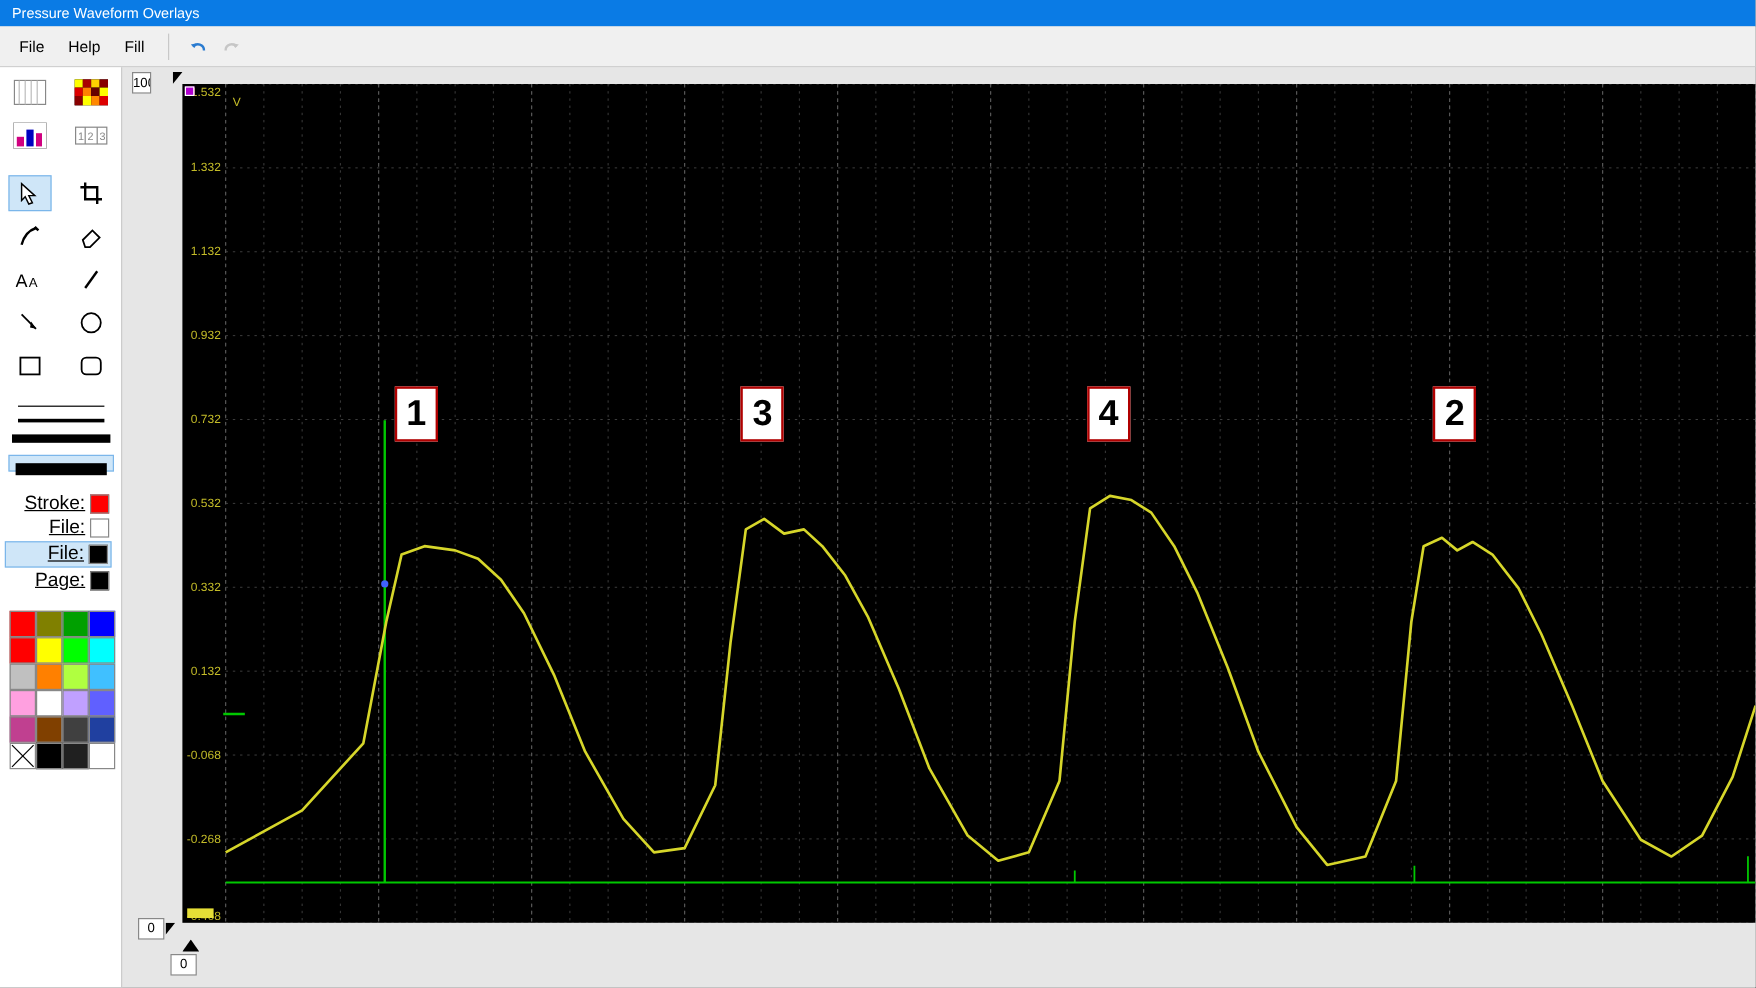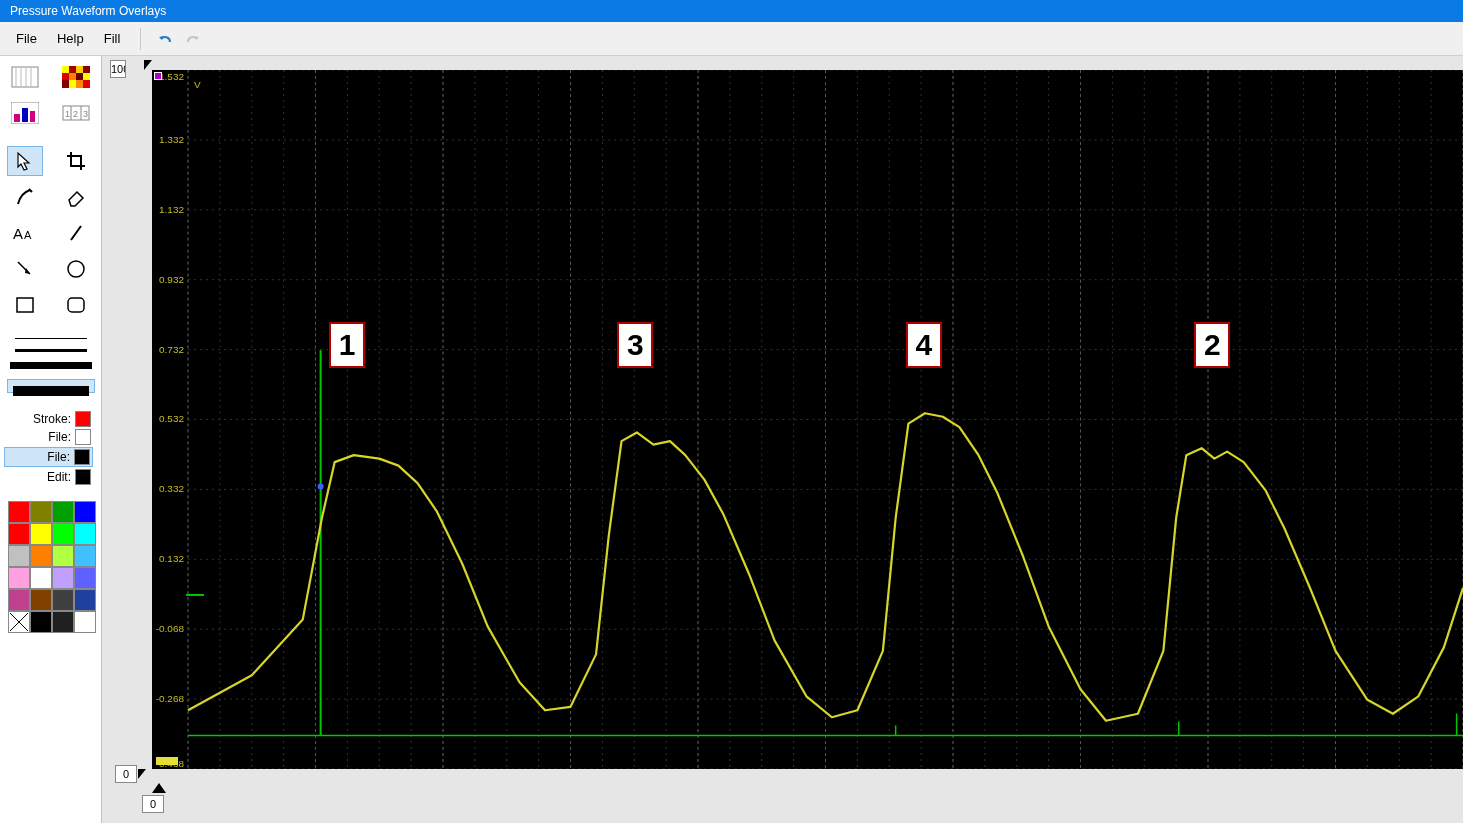--- a/index.html
+++ b/index.html
@@ -24,21 +24,21 @@
 .tool-grid .gap-row { grid-column: 1 / -1; height: 6px; }
 .tool-btn { width: 36px; height: 30px; display: flex; align-items: center; justify-content: center; cursor: pointer; border: 1px solid transparent; }
 .tool-btn.selected { border-color: #7bb6ea; background: #cfe6f8; }
 
 .line-styles { margin-top: 14px; display:flex; flex-direction:column; gap:10px; align-items:center; }
 .line-style { width: 72px; height: 0; border-top: 1px solid #000; }
 .line-style.med { border-top-width: 3px; }
 .line-style.thick { border-top-width: 7px; width: 82px; }
 .line-style.sel-wrap { background:#cfe6f8; padding:6px 2px; border:1px solid #7bb6ea; width:88px; display:flex; justify-content:center; }
 
-.color-rows { margin-top: 12px; font-size: 12px; }
+.color-rows { margin-top: 12px; font-size: 16px; text-decoration: underline; }
 .color-row { display: flex; align-items: center; justify-content: flex-end; gap: 4px; margin: 2px 6px 2px 0; }
 .color-row.sel { background:#cfe6f8; border:1px solid #7bb6ea; padding:1px 2px; margin:1px 4px 1px 0;}
 .color-swatch { width: 16px; height: 16px; border: 1px solid #888; }
 
 .palette { margin-top: 10px; display: grid; grid-template-columns: repeat(4, 1fr); gap: 0; padding: 0 4px; }
 .palette .pcell { width: 22px; height: 22px; border: 1px solid #888; }
 
 
 .canvas-wrap { flex: 1; position: relative; background: #e6e6e6; }
 .top-ruler-input { position: absolute; top: 4px; left: 8px; width: 16px; height: 18px; font-size: 11px; text-align: center; border:1px solid #888; background:#fff; z-index:4;}
@@ -200,21 +200,21 @@
       </div>
       <div class="color-row">
         <span>File:</span>
         <span class="color-swatch" style="background:#ffffff"></span>
       </div>
       <div class="color-row sel">
         <span>File:</span>
         <span class="color-swatch" style="background:#000000"></span>
       </div>
       <div class="color-row">
-        <span>Edit:</span>
+        <span>Page:</span>
         <span class="color-swatch" style="background:#000000"></span>
       </div>
     </div>
 
     <div class="palette" id="palette">
         <div class="pcell" style="background: rgb(255, 0, 0);"></div>
         <div class="pcell" style="background: rgb(128, 128, 0);"></div>
         <div class="pcell" style="background: rgb(0, 160, 0);"></div>
         <div class="pcell" style="background: rgb(0, 0, 255);"></div>
         <div class="pcell" style="background: rgb(255, 0, 0);"></div>

